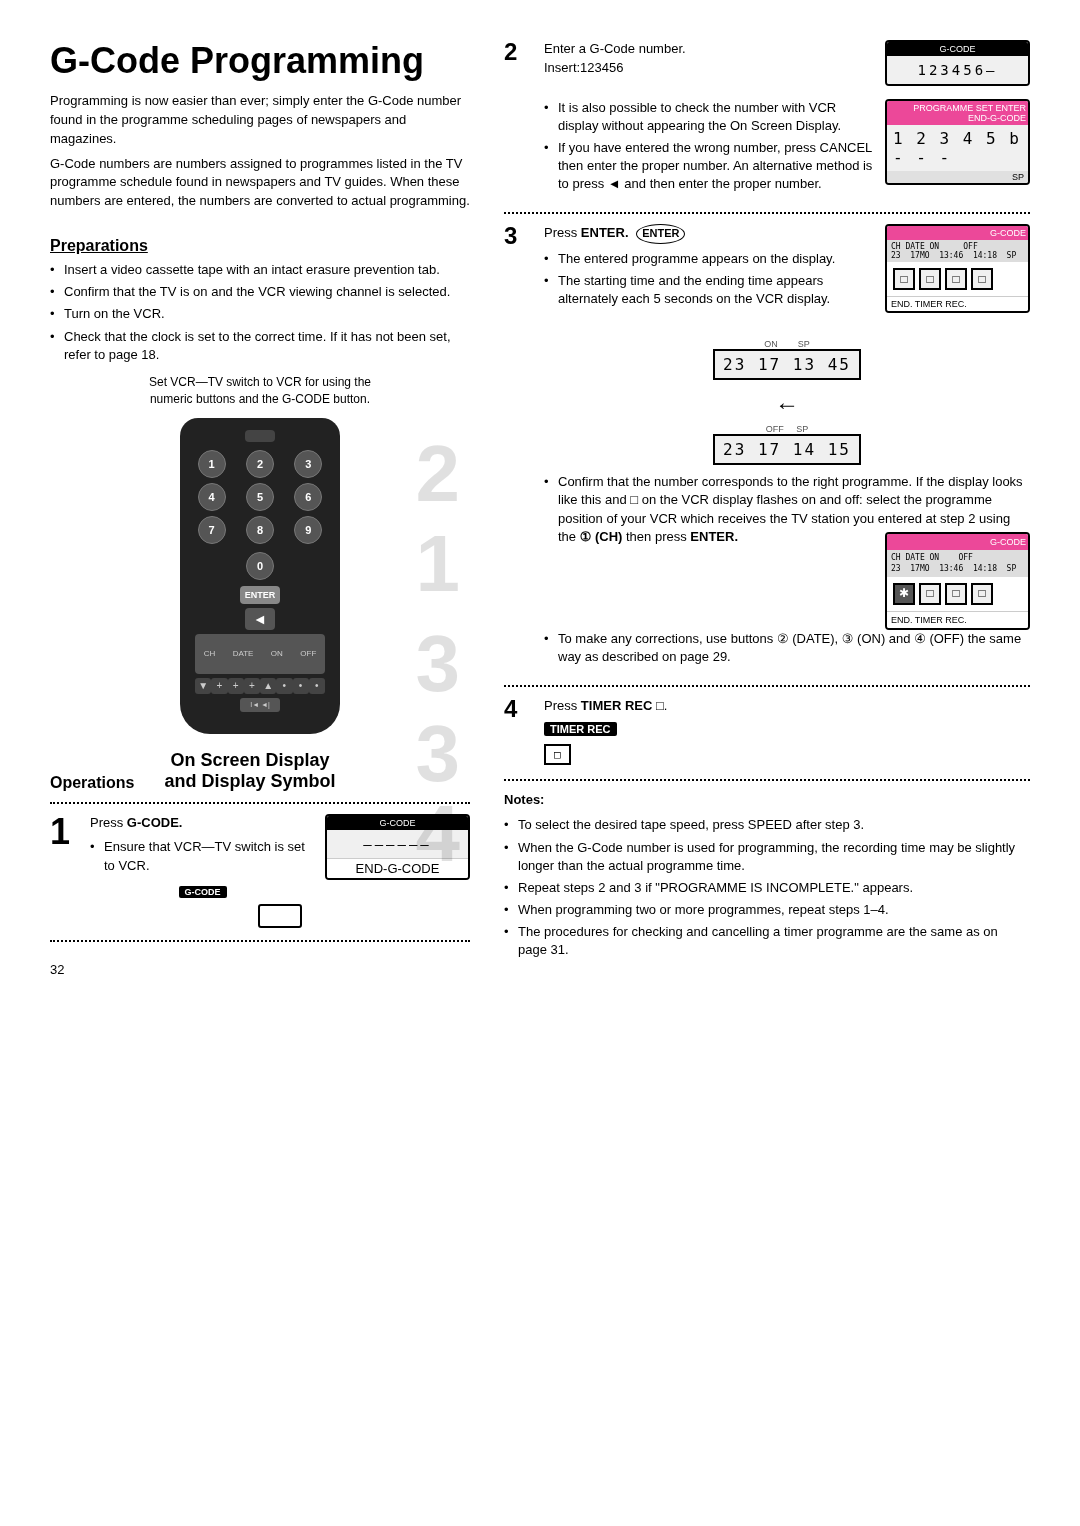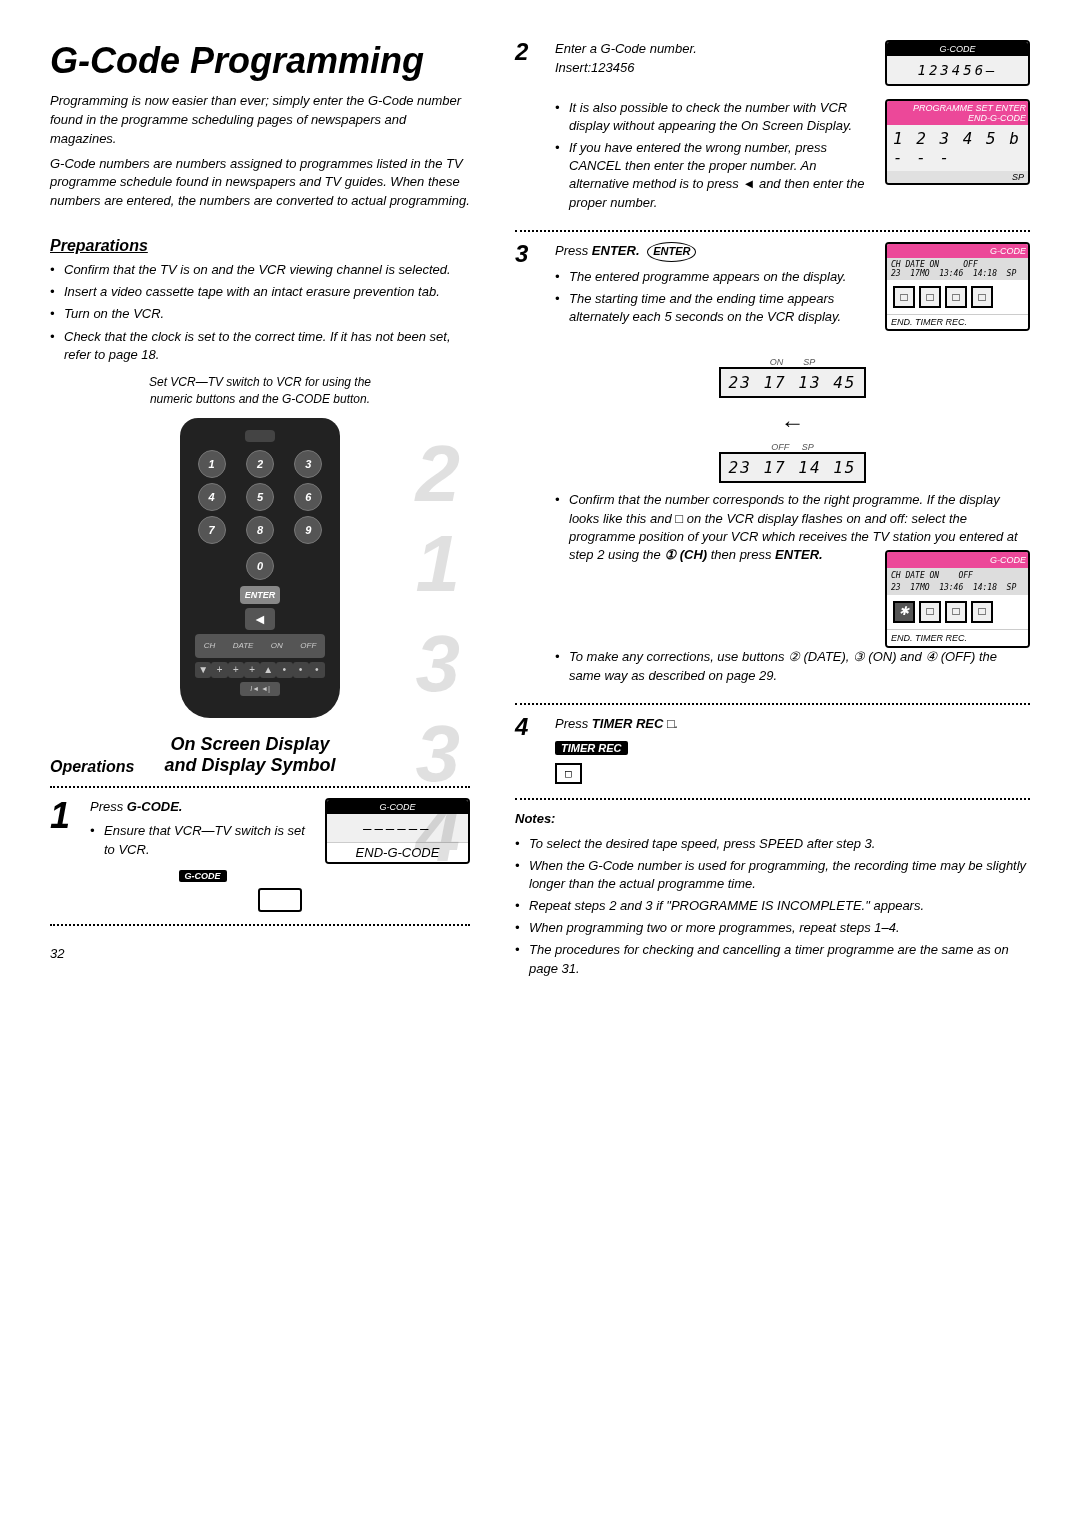--- a/index.html
+++ b/index.html
@@ -7,23 +7,22 @@
       background: #fff;
       font-family: Arial, Helvetica, sans-serif;
       font-size: 13px;
       color: #000;
       width: 1080px;
       min-height: 1526px;
       padding: 40px 50px 40px 50px;
     }
     .page-layout {
       display: flex;
-      gap: 45px;
+      gap: 34px;
       width: 100%;
-      font-style: italic;
     }
     .left-col {
       flex: 0 0 420px;
       max-width: 420px;
     }
     .right-col {
       flex: 1;
     }
     h1 {
       font-size: 36px;
@@ -110,21 +109,21 @@
       display: flex;
       align-items: center;
       justify-content: center;
       color: #fff;
       font-size: 14px;
     }
     .remote-bottom-large {
       background: #555;
       border-radius: 4px;
       width: 130px;
-      height: 24px;
+      height: 40px;
       display: flex;
       align-items: center;
       justify-content: space-around;
       margin: 4px auto;
     }
     .remote-bottom-large span {
       color: #ccc;
       font-size: 8px;
     }
     .remote-bottom-arrows {
@@ -349,22 +348,22 @@
 <div class="page-layout">
 
   <div class="left-col">
     <h1>G-Code Programming</h1>
 
     <p>Programming is now easier than ever; simply enter the G-Code number found in the programme scheduling pages of newspapers and magazines.</p>
     <p>G-Code numbers are numbers assigned to programmes listed in the TV programme schedule found in newspapers and TV guides. When these numbers are entered, the numbers are converted to actual programming.</p>
 
     <h2 class="section-title">Preparations</h2>
     <ul>
+      <li>Insert a video cassette tape with an intact erasure prevention tab.</li>
       <li>Confirm that the TV is on and the VCR viewing channel is selected.</li>
-      <li>Insert a video cassette tape with an intact erasure prevention tab.</li>
       <li>Turn on the VCR.</li>
       <li>Check that the clock is set to the correct time. If it has not been set, refer to page 18.</li>
     </ul>
 
     <div class="center-note">
       <span>Set VCR—TV switch to VCR for using the</span><br>
       <span>numeric buttons and the G-CODE button.</span>
     </div>
 
     <div class="remote-container">

